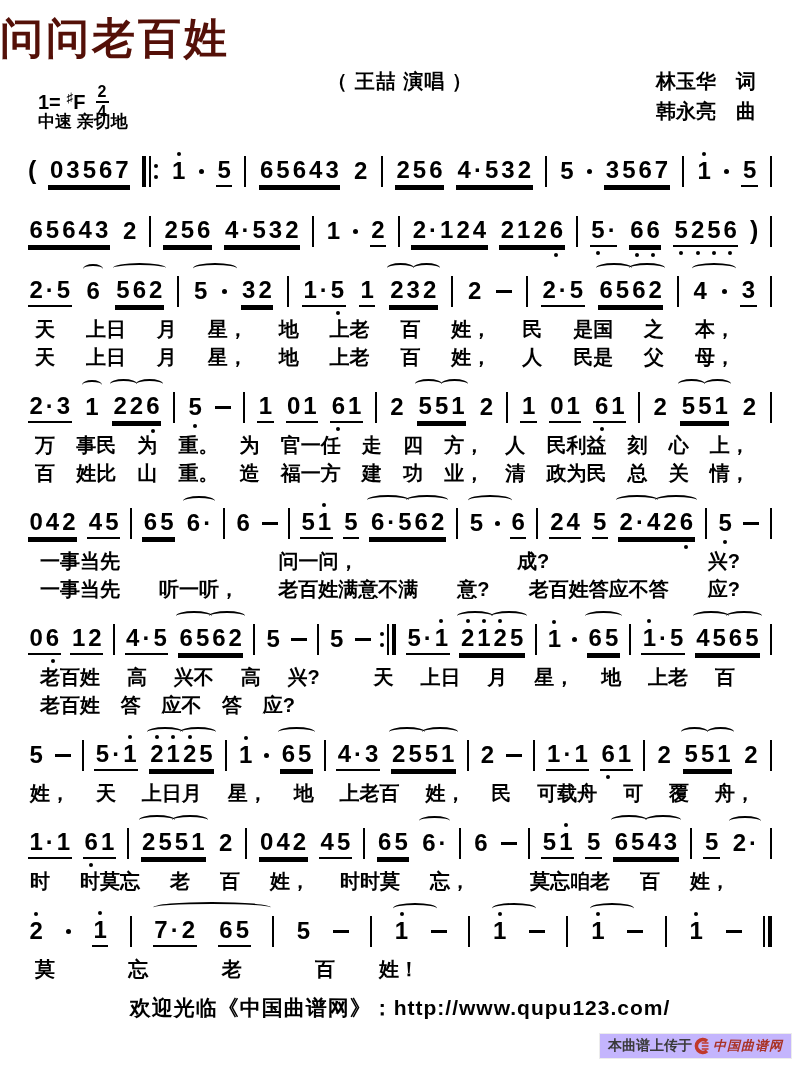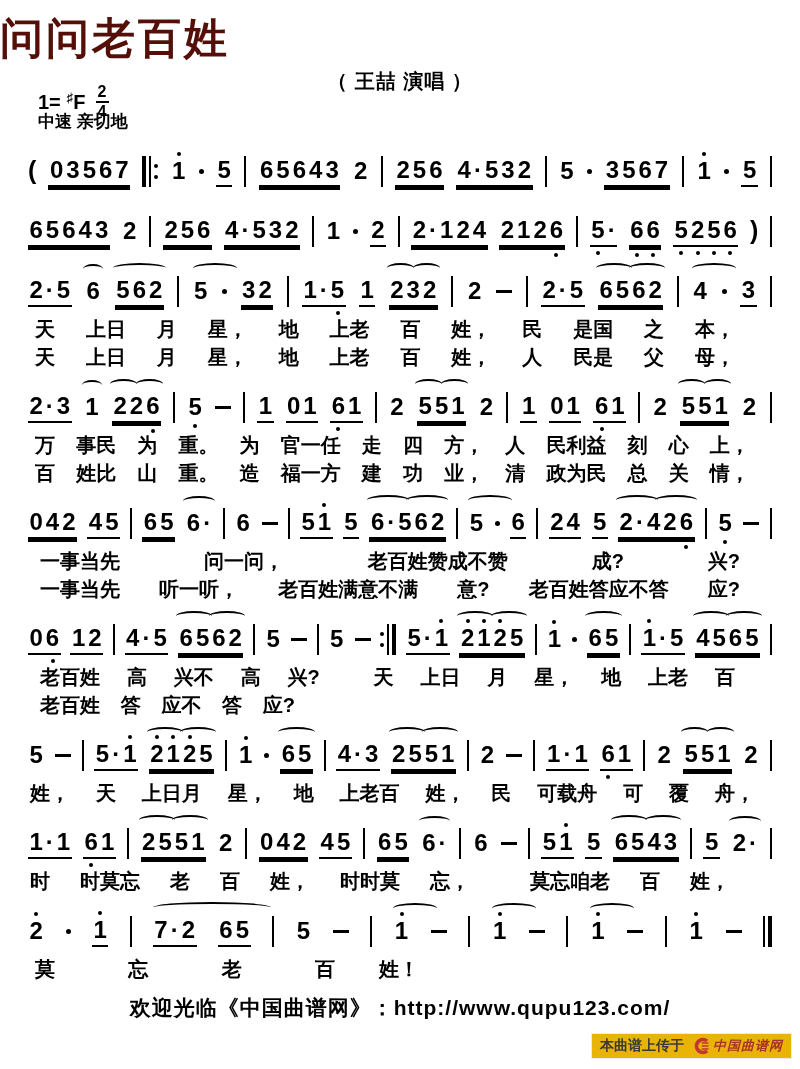--- a/index.html
+++ b/index.html
@@ -47,34 +47,38 @@
   .rdots{display:flex;flex-direction:column;gap:7px;}
   .rdots .d{width:4px;height:4px;border-radius:50%;background:#000;}
   
   .lyrline{height:28px;display:flex;align-items:baseline;font-size:20px;font-weight:700;}
   .segs{display:flex;justify-content:space-between;}
   .seg{white-space:nowrap;}
   .sfx-big{margin-left:44px;white-space:nowrap;}
   .sfx-small{font-size:15px;margin-left:2px;white-space:nowrap;}
   
   .site-line{text-align:center;font-size:21px;font-weight:700;margin-top:4px;letter-spacing:1px;}
-  .bottom{position:absolute;right:8px;bottom:10px;display:flex;align-items:flex-end;gap:8px;
-          border:1px solid #ececec;padding:3px 8px;background:#eab308;}
+  .bottom{position:absolute;right:8px;bottom:10px;display:flex;align-items:flex-end;
+          border:1px solid #ececec;padding:3px 8px;background:#c4b5fd;}
   .upload{font-size:14px;font-weight:700;color:#3a3a3a;}
   .logo{display:inline-flex;align-items:center;gap:3px;}
   .logo b{font-size:13px;font-weight:700;letter-spacing:1px;font-style:italic;}
 </style>
 </head>
 <body>
 
 <div class="page">
 
   <div class="header">
     <div class="title" style="color: rgb(84, 16, 8);">问问老百姓</div>
     <div class="subtitle">（ 王喆  演唱 ）</div>
+    <div class="credits">
+      <div>林玉华　词</div>
+      <div>韩永亮　曲</div>
+    </div>
     <div class="keyblock">
       <span>1=</span>
       <span class="acc">♯</span>
       <span>F</span>
       <span class="frac">
         <span>2</span>
         <span class="bar"></span>
         <span>4</span>
       </span>
     </div>
@@ -549,21 +553,20 @@
           </span>
           <span class="dash"></span>
           <span class="barwrap">
             <span class="bl"></span>
           </span>
         </div>
         <div class="lyrline" style="margin-left: 40px;">
           <div class="segs" style="width: 700px;">
             <span class="seg">一事当先</span>
             <span class="seg">问一问，</span>
-            <span class="seg">老百姓赞成不赞</span>
             <span class="seg">成?</span>
             <span class="seg">兴?</span>
           </div>
         </div>
         <div class="lyrline" style="margin-left: 40px;">
           <div class="segs" style="width: 700px;">
             <span class="seg">一事当先</span>
             <span class="seg">听一听，</span>
             <span class="seg">老百姓满意不满</span>
             <span class="seg">意?</span>

